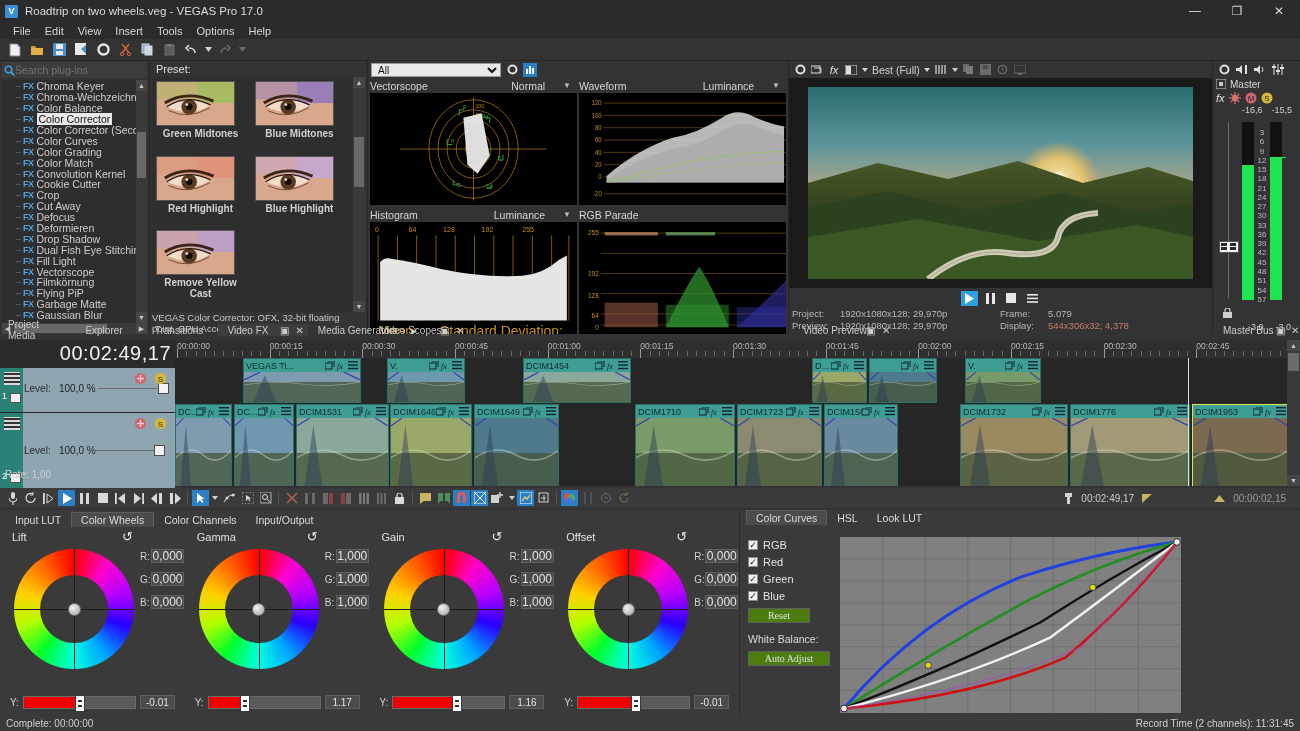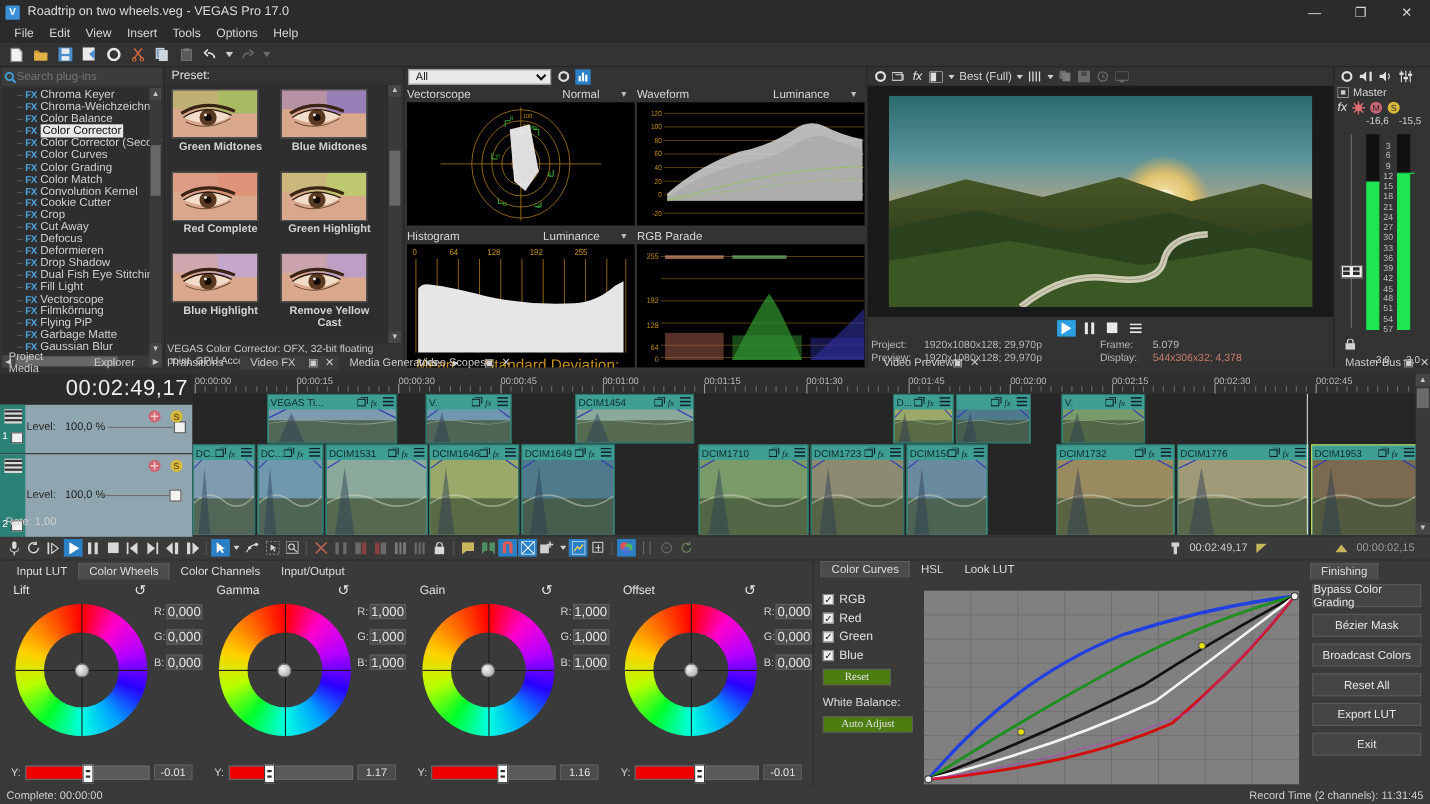--- a/index.html
+++ b/index.html
@@ -482,38 +482,21 @@
                   <rect x="0" y="0" width="42" height="18" fill="#e08f78" opacity="0.45"></rect>
                   <path d="M10 26 Q30 12 55 24 Q36 38 10 26Z" fill="#f0dcc8"></path>
                   <circle cx="33" cy="26" r="8" fill="#5a3a20"></circle>
                   <circle cx="33" cy="26" r="3.4" fill="#120a04"></circle>
                   <circle cx="30.6" cy="23.6" r="1.4" fill="#fff" opacity="0.9"></circle>
                   <path d="M8 22 Q30 8 58 20" stroke="#3a2414" stroke-width="3" fill="none"></path>
                   <path d="M10 26 Q30 12 55 24" stroke="#2a1a0e" stroke-width="1.3" fill="none"></path>
                   <path d="M12 30 Q32 40 54 27" stroke="#6a4a30" stroke-width="1" fill="none"></path>
                 </svg>
               </div>
-              <div class="preset-caption">Red Complete</div>
-            </div>
-            <div class="preset-item">
-              <div class="preset-thumb">
-                <svg width="100%" height="100%" viewBox="0 0 79 45" preserveAspectRatio="none">
-                  <rect width="79" height="45" fill="#d9a78c"></rect>
-                  <rect x="42" width="37" height="22" fill="#b8cf6a" opacity="0.85"></rect>
-                  <rect x="0" y="0" width="42" height="18" fill="#b8cf6a" opacity="0.45"></rect>
-                  <path d="M10 26 Q30 12 55 24 Q36 38 10 26Z" fill="#f0dcc8"></path>
-                  <circle cx="33" cy="26" r="8" fill="#5a3a20"></circle>
-                  <circle cx="33" cy="26" r="3.4" fill="#120a04"></circle>
-                  <circle cx="30.6" cy="23.6" r="1.4" fill="#fff" opacity="0.9"></circle>
-                  <path d="M8 22 Q30 8 58 20" stroke="#3a2414" stroke-width="3" fill="none"></path>
-                  <path d="M10 26 Q30 12 55 24" stroke="#2a1a0e" stroke-width="1.3" fill="none"></path>
-                  <path d="M12 30 Q32 40 54 27" stroke="#6a4a30" stroke-width="1" fill="none"></path>
-                </svg>
-              </div>
-              <div class="preset-caption">Green Highlight</div>
+              <div class="preset-caption">Red Highlight</div>
             </div>
             <div class="preset-item">
               <div class="preset-thumb">
                 <svg width="100%" height="100%" viewBox="0 0 79 45" preserveAspectRatio="none">
                   <rect width="79" height="45" fill="#d9a78c"></rect>
                   <rect x="42" width="37" height="22" fill="#c3a8d8" opacity="0.85"></rect>
                   <rect x="0" y="0" width="42" height="18" fill="#c3a8d8" opacity="0.45"></rect>
                   <path d="M10 26 Q30 12 55 24 Q36 38 10 26Z" fill="#f0dcc8"></path>
                   <circle cx="33" cy="26" r="8" fill="#5a3a20"></circle>
                   <circle cx="33" cy="26" r="3.4" fill="#120a04"></circle>
@@ -2253,32 +2236,19 @@
             <path d="M4 171 Q150 150 240 110 Q290 60 336 5" stroke="#b040c0" stroke-width="1" fill="none" opacity="0.7"></path>
             <circle cx="4" cy="171" r="3.2" fill="#f2f2f2" stroke="#333"></circle>
             <circle cx="336" cy="5" r="3.2" fill="#f2f2f2" stroke="#333"></circle>
             <circle cx="88" cy="128" r="3" fill="#e8e000" stroke="#555"></circle>
             <circle cx="252" cy="50" r="3" fill="#e8e000" stroke="#555"></circle>
           </svg>
         </div>
       </div>
     </div>
 
-    <div class="cgright">
-      <div class="tabs">
-        <div class="tab active">Finishing</div>
-      </div>
-      <div class="finbtns" id="finbtns">
-          <div class="finbtn">Bypass Color Grading</div>
-          <div class="finbtn">Bézier Mask</div>
-          <div class="finbtn">Broadcast Colors</div>
-          <div class="finbtn">Reset All</div>
-          <div class="finbtn">Export LUT</div>
-          <div class="finbtn">Exit</div>
-        </div>
-    </div>
   </div>
 
   <div class="statusbar">
     <span>Complete: 00:00:00</span>
     <span class="right">Record Time (2 channels): 11:31:45</span>
   </div>
 </div>
 
 </body></html>

